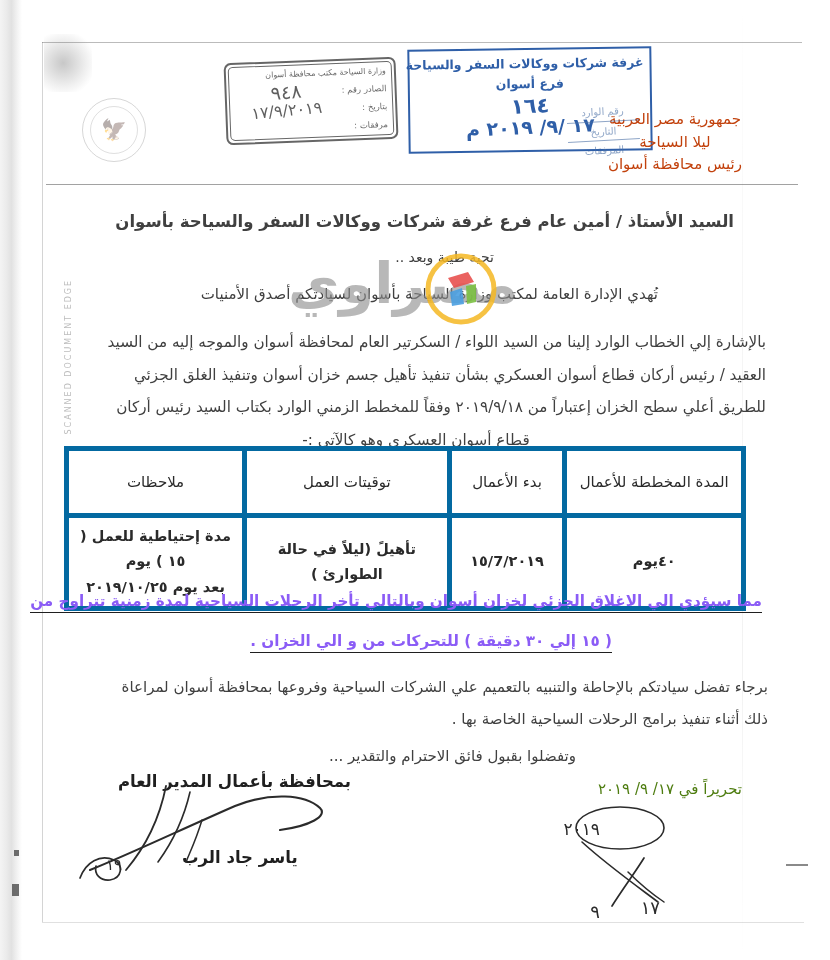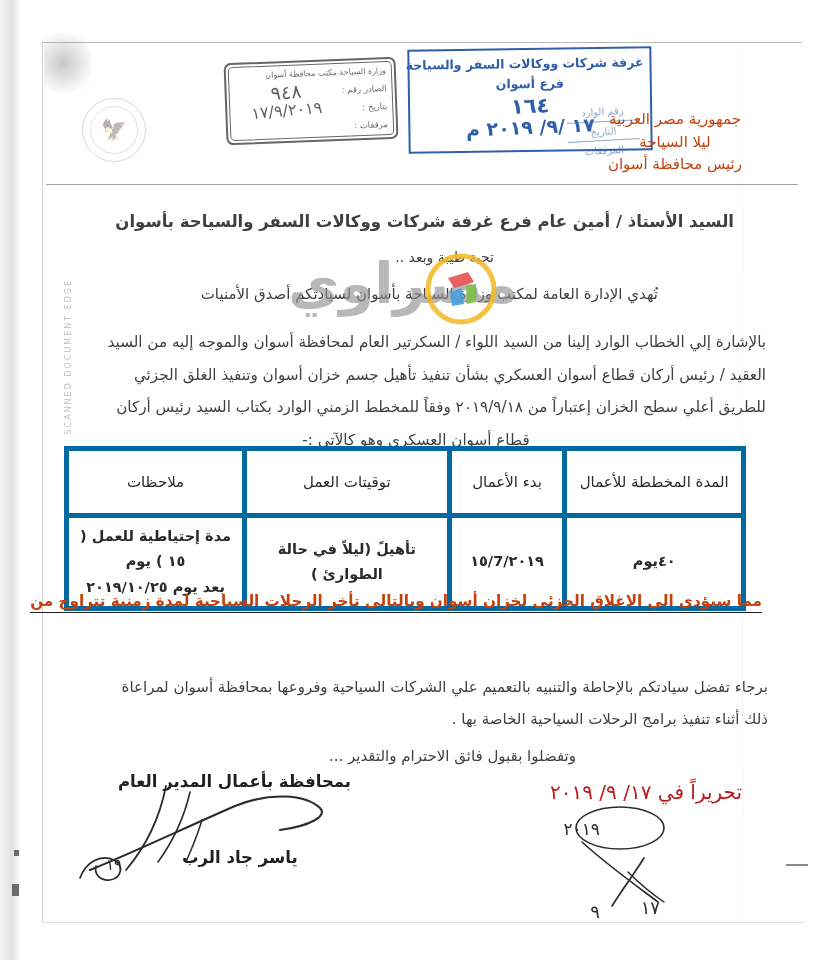--- a/index.html
+++ b/index.html
@@ -276,21 +276,21 @@
   .tbl .hdr td { height: 50px; font-size: 15px; }
   .tbl .row td { height: 64px; line-height: 1.75; font-weight: bold; }
   .c-dur   { width: 182px; }
   .c-start { width: 110px; }
   .c-time  { width: 212px; }
   .c-notes { width: 178px; }
 
   
   .emph {
     position: absolute;
-    color: #c2410c;
+    color: #8b5cf6;
     font-weight: bold;
     font-size: 15.2px;
     direction: rtl;
     white-space: nowrap;
     border-bottom: 1.6px solid #1f1f1f;
     padding-bottom: 2px;
   }
   .emph-1 { right: 68px; top: 592px; }
   .emph-2 { right: 218px; top: 632px; }
 
@@ -305,22 +305,22 @@
   .closing-1 .ln { display: block; white-space: nowrap; }
   .closing-2 {
     right: 254px; top: 742px;
     font-size: 15px;
   }
 
   
   .sig-date {
     position: absolute;
     right: 88px; top: 780px;
-    font-size: 20px;
-    color: #b91c1c;
+    font-size: 15px;
+    color: #4d7c0f;
     direction: rtl;
     white-space: nowrap;
     text-align: center;
   }
   .sig-title {
     position: absolute;
     left: 118px; top: 772px;
     font-size: 16.5px;
     font-weight: bold;
     color: #1f1f1f;
@@ -453,20 +453,21 @@
       <td>تأهيلً (ليلاً في حالة الطوارئ )</td>
       <td>
         <div>مدة إحتياطية للعمل ( ١٥ ) يوم</div>
         <div>بعد يوم ٢٠١٩/١٠/٢٥</div>
       </td>
     </tr>
   </tbody>
     </table>
 
   <div class="emph emph-1">مما سيؤدي الي الاغلاق الجزئي لخزان أسوان وبالتالي تأخر الرحلات السياحية لمدة زمنية تتراوح من</div>
+  <div class="emph emph-2">( ١٥ إلي ٣٠ دقيقة ) للتحركات من و الي الخزان .</div>
 
   <div class="body-text closing-2">وتفضلوا بقبول فائق الاحترام والتقدير ...</div>
   <div class="body-text closing-1">
     <span class="ln">برجاء تفضل سيادتكم بالإحاطة والتنبيه بالتعميم علي الشركات السياحية وفروعها بمحافظة أسوان لمراعاة</span>
     <span class="ln">ذلك أثناء تنفيذ برامج الرحلات السياحية الخاصة بها .</span>
   </div>
 
   <div class="sig-date">تحريراً في ١٧/ ٩/ ٢٠١٩</div>
   <div class="sig-title">بمحافظة بأعمال المدير العام</div>
   <div class="sig-name">ياسر جاد الرب</div>

